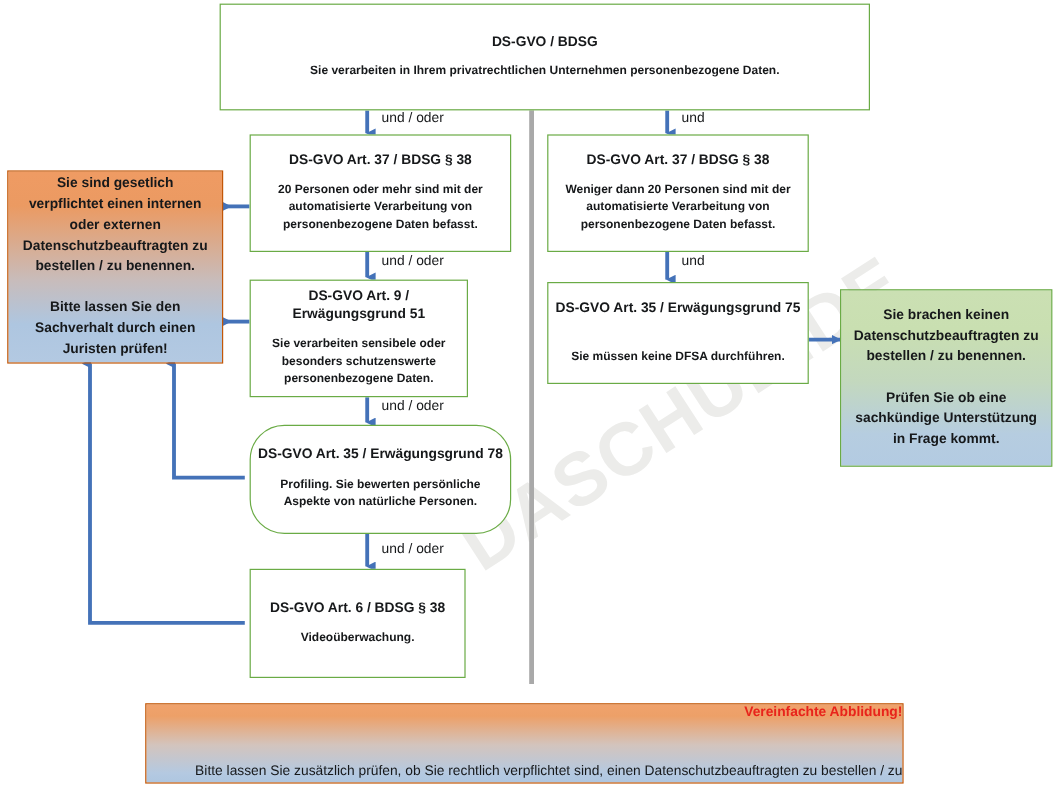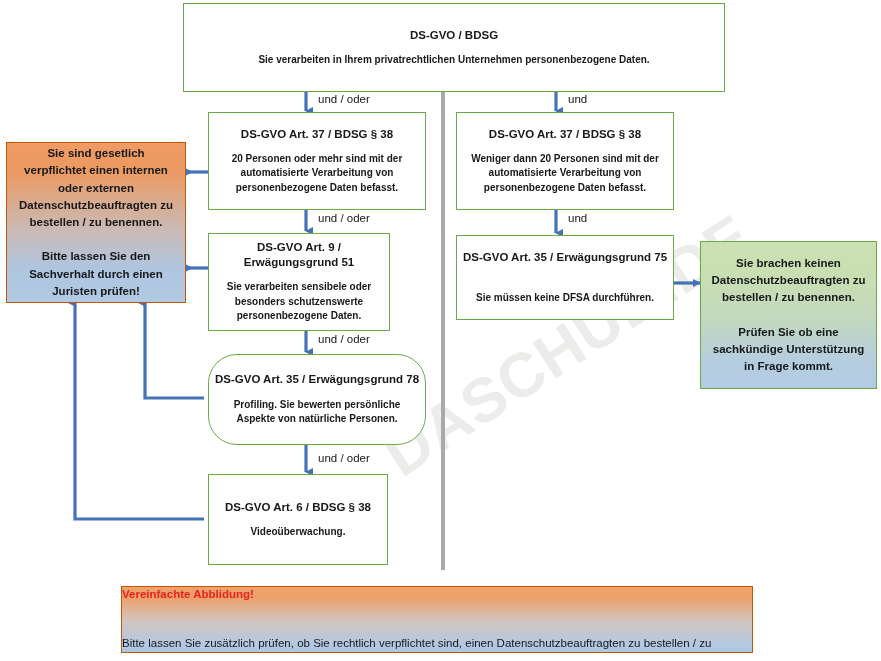--- a/index.html
+++ b/index.html
@@ -98,21 +98,21 @@
   }
 
   
   #note-box {
     position: absolute;
     box-sizing: border-box;
     border: 1px solid #c25708;
     background: linear-gradient(180deg, #f0a26c 0%, #eda068 15%, #d3c4bd 52%, #b4c9e1 88%, #aec6e0 100%);
     display: flex;
     flex-direction: column;
-    align-items: flex-start;
+    align-items: flex-end;
     justify-content: center;
     z-index: 3;
   }
   #note-title {
     font-size: 11.5px;
     font-weight: bold;
     color: #e8241b;
     line-height: 1.2;
   }
   #note-body {

